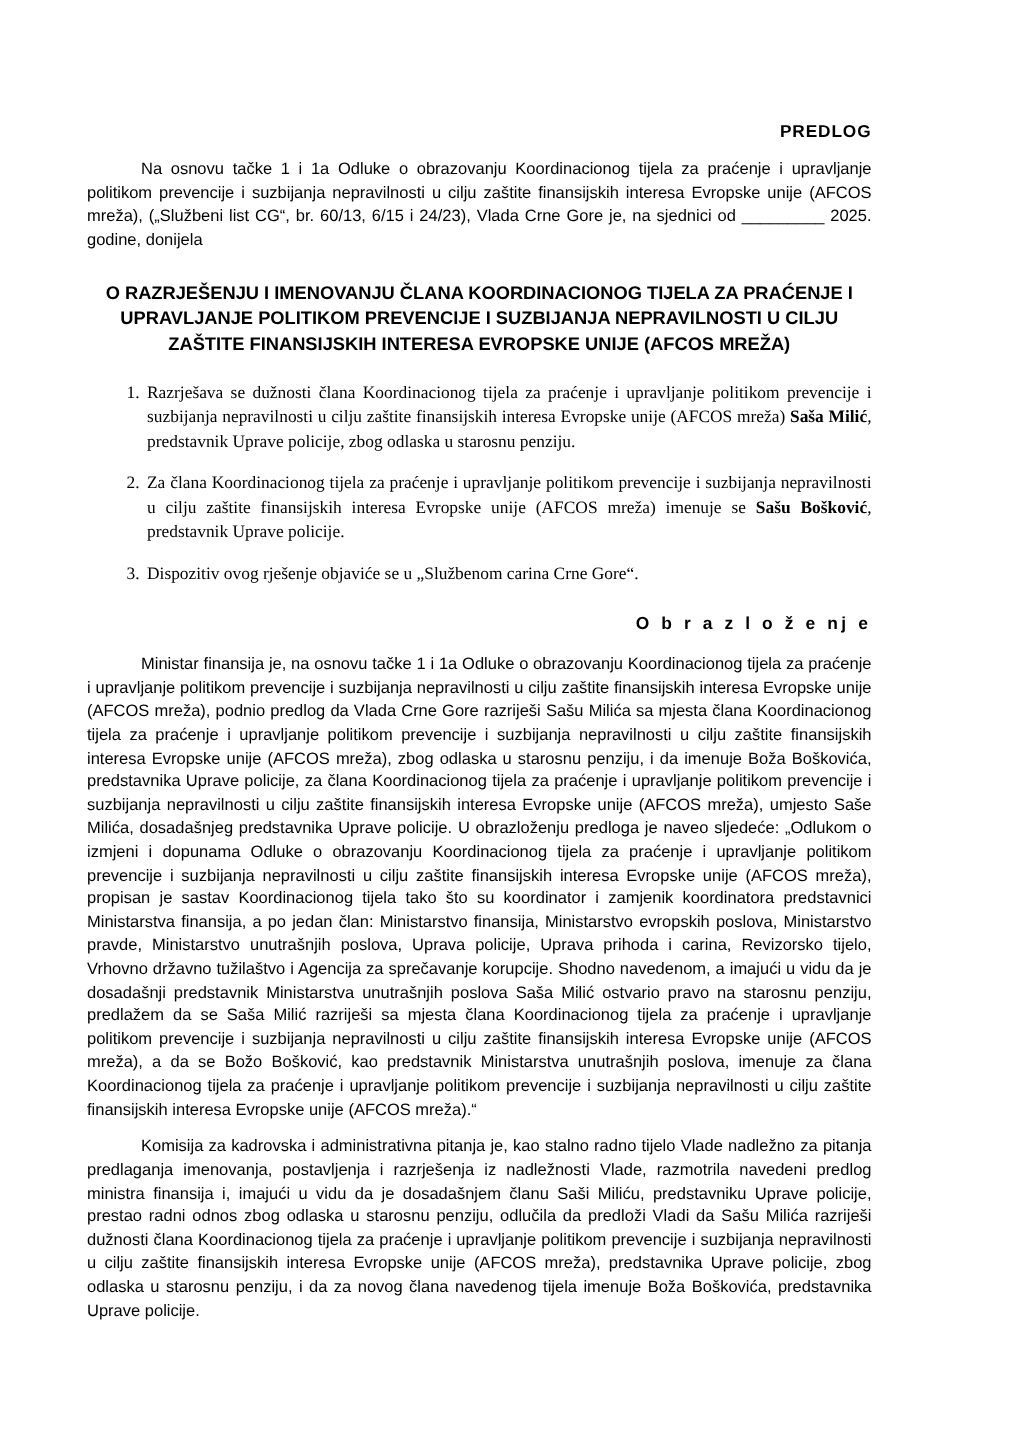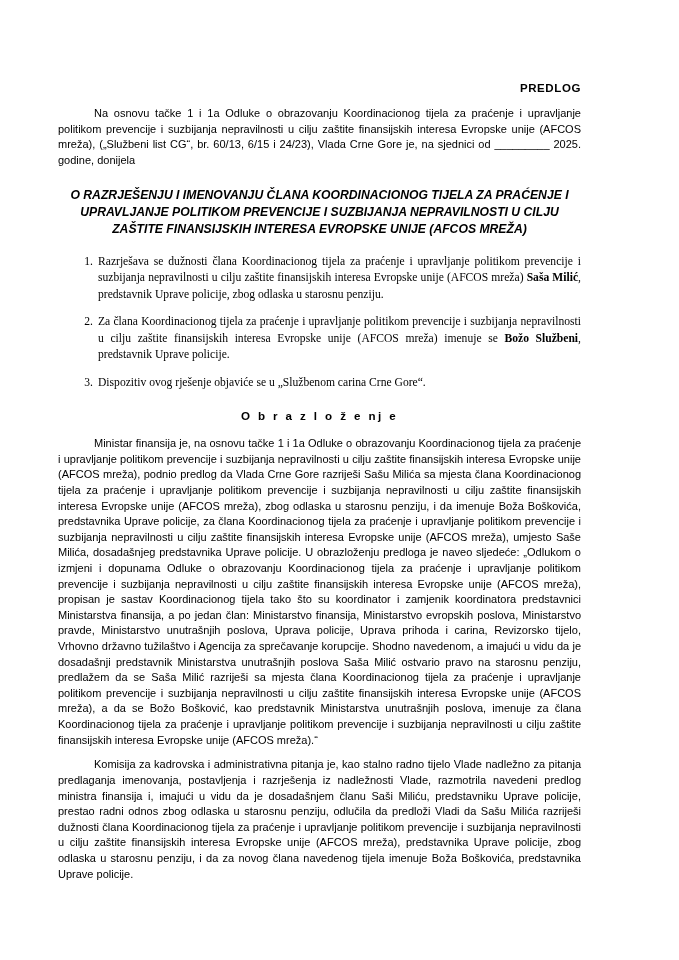--- a/index.html
+++ b/index.html
@@ -46,21 +46,20 @@
     font-size: 11.6px;
     font-weight: bold;
     letter-spacing: 2.2px;
     margin-bottom: 7px;
   }
   .title-main {
     font-size: 12.2px;
     font-weight: bold;
     line-height: 1.38;
     padding: 0 8px;
-    font-style: italic;
   }
   ol.items {
     margin: 4px 0 0 0;
     padding: 0 0 0 40px;
     list-style: none;
     counter-reset: itm;
   }
   ol.items > li {
     position: relative;
     font-size: 11.6px;
@@ -73,21 +72,21 @@
   ol.items > li::before {
     content: counter(itm) ".";
     position: absolute;
     left: -21px;
     top: 0;
     width: 16px;
     text-align: right;
     font-size: 11.6px;
   }
   .expl-heading {
-    text-align: center;
+    text-align: right;
     font-size: 11.6px;
     font-weight: bold;
     letter-spacing: 2.4px;
     margin: 18px 0 14px 0;
   }
   b { font-weight: bold; }
 </style>
 </head>
 <body>
 
@@ -99,21 +98,21 @@
 
   <div class="title-block">
     <div class="title-main">O RAZRJEŠENJU I IMENOVANJU ČLANA KOORDINACIONOG TIJELA ZA PRAĆENJE I UPRAVLJANJE POLITIKOM PREVENCIJE I SUZBIJANJA NEPRAVILNOSTI U CILJU ZAŠTITE FINANSIJSKIH INTERESA EVROPSKE UNIJE (AFCOS MREŽA)</div>
   </div>
 
   <ol class="items">
     <li>
       <span>Razrješava se dužnosti člana Koordinacionog tijela za praćenje i upravljanje politikom prevencije i suzbijanja nepravilnosti u cilju zaštite finansijskih interesa Evropske unije (AFCOS mreža) </span><b>Saša Milić</b><span>, predstavnik Uprave policije, zbog odlaska u starosnu penziju.</span>
     </li>
     <li>
-      <span>Za člana Koordinacionog tijela za praćenje i upravljanje politikom prevencije i suzbijanja nepravilnosti u cilju zaštite finansijskih interesa Evropske unije (AFCOS mreža) imenuje se </span><b>Božo Službeni</b><span>, predstavnik Uprave policije.</span>
+      <span>Za člana Koordinacionog tijela za praćenje i upravljanje politikom prevencije i suzbijanja nepravilnosti u cilju zaštite finansijskih interesa Evropske unije (AFCOS mreža) imenuje se </span><b>Sašu Bošković</b><span>, predstavnik Uprave policije.</span>
     </li>
     <li>
       <span>Dispozitiv ovog rješenje objaviće se u „Službenom carina Crne Gore“.</span><b></b><span></span>
     </li>
   </ol>
 
   <div class="expl-heading">O b r a z l o ž e nj e</div>
 
   <p class="body-par intro">Ministar finansija je, na osnovu tačke 1 i 1a Odluke o obrazovanju Koordinacionog tijela za praćenje i upravljanje politikom prevencije i suzbijanja nepravilnosti u cilju zaštite finansijskih interesa Evropske unije (AFCOS mreža), podnio predlog da Vlada Crne Gore razriješi Sašu Milića sa mjesta člana Koordinacionog tijela za praćenje i upravljanje politikom prevencije i suzbijanja nepravilnosti u cilju zaštite finansijskih interesa Evropske unije (AFCOS mreža), zbog odlaska u starosnu penziju, i da imenuje Boža Boškovića, predstavnika Uprave policije, za člana Koordinacionog tijela za praćenje i upravljanje politikom prevencije i suzbijanja nepravilnosti u cilju zaštite finansijskih interesa Evropske unije (AFCOS mreža), umjesto Saše Milića, dosadašnjeg predstavnika Uprave policije. U obrazloženju predloga je naveo sljedeće: „Odlukom o izmjeni i dopunama Odluke o obrazovanju Koordinacionog tijela za praćenje i upravljanje politikom prevencije i suzbijanja nepravilnosti u cilju zaštite finansijskih interesa Evropske unije (AFCOS mreža), propisan je sastav Koordinacionog tijela tako što su koordinator i zamjenik koordinatora predstavnici Ministarstva finansija, a po jedan član: Ministarstvo finansija, Ministarstvo evropskih poslova, Ministarstvo pravde, Ministarstvo unutrašnjih poslova, Uprava policije, Uprava prihoda i carina, Revizorsko tijelo, Vrhovno državno tužilaštvo i Agencija za sprečavanje korupcije. Shodno navedenom, a imajući u vidu da je dosadašnji predstavnik Ministarstva unutrašnjih poslova Saša Milić ostvario pravo na starosnu penziju, predlažem da se Saša Milić razriješi sa mjesta člana Koordinacionog tijela za praćenje i upravljanje politikom prevencije i suzbijanja nepravilnosti u cilju zaštite finansijskih interesa Evropske unije (AFCOS mreža), a da se Božo Bošković, kao predstavnik Ministarstva unutrašnjih poslova, imenuje za člana Koordinacionog tijela za praćenje i upravljanje politikom prevencije i suzbijanja nepravilnosti u cilju zaštite finansijskih interesa Evropske unije (AFCOS mreža).“</p>
   <p class="body-par intro">Komisija za kadrovska i administrativna pitanja je, kao stalno radno tijelo Vlade nadležno za pitanja predlaganja imenovanja, postavljenja i razrješenja iz nadležnosti Vlade, razmotrila navedeni predlog ministra finansija i, imajući u vidu da je dosadašnjem članu Saši Miliću, predstavniku Uprave policije, prestao radni odnos zbog odlaska u starosnu penziju, odlučila da predloži Vladi da Sašu Milića razriješi dužnosti člana Koordinacionog tijela za praćenje i upravljanje politikom prevencije i suzbijanja nepravilnosti u cilju zaštite finansijskih interesa Evropske unije (AFCOS mreža), predstavnika Uprave policije, zbog odlaska u starosnu penziju, i da za novog člana navedenog tijela imenuje Boža Boškovića, predstavnika Uprave policije.</p>

